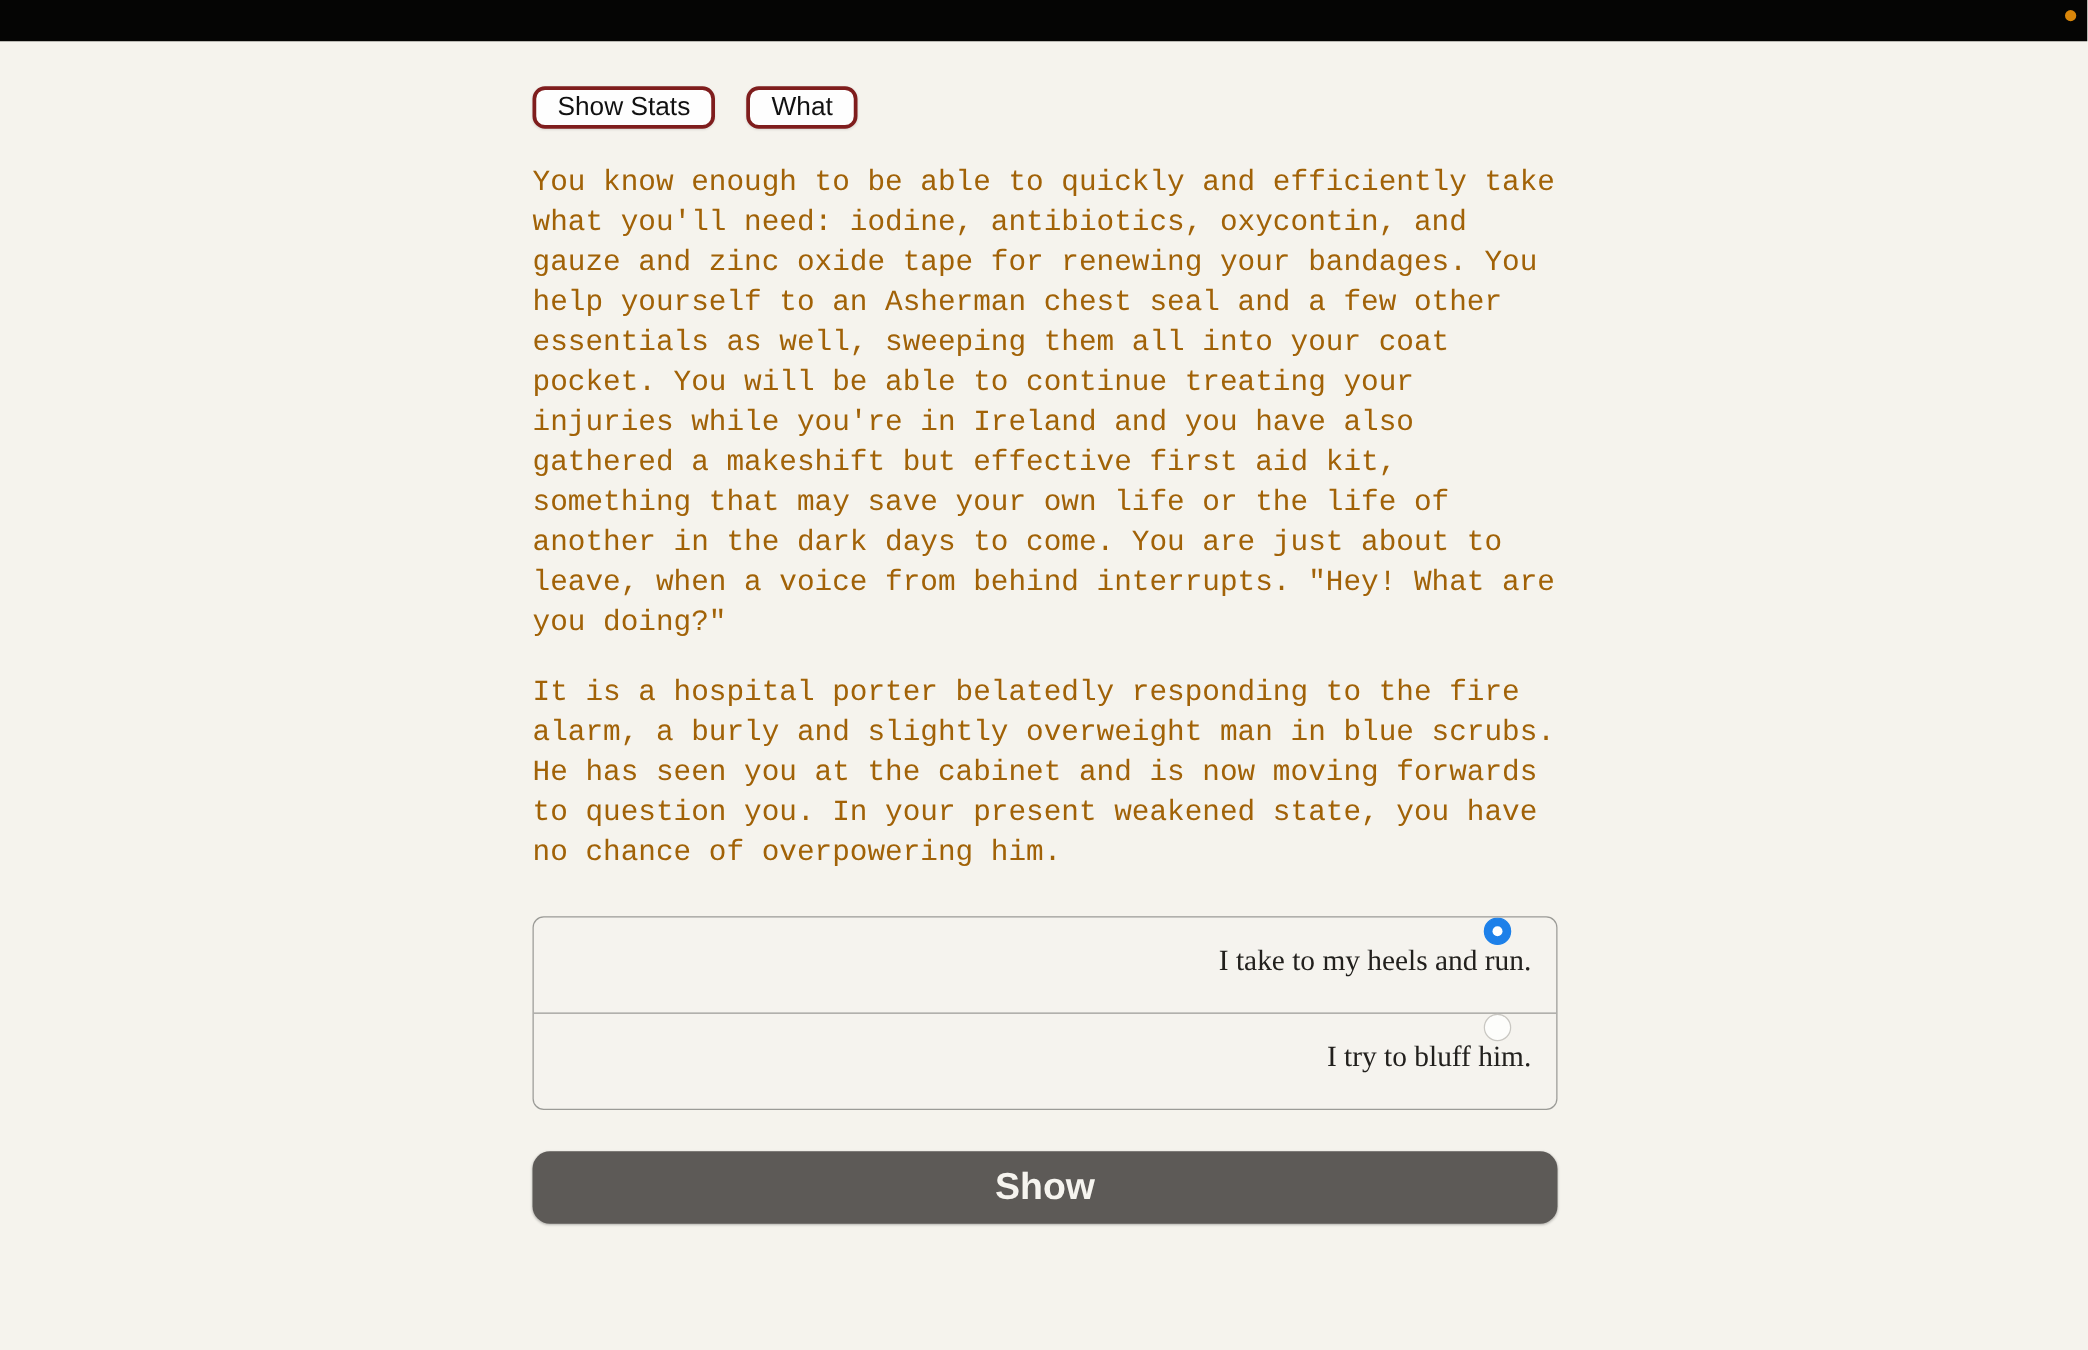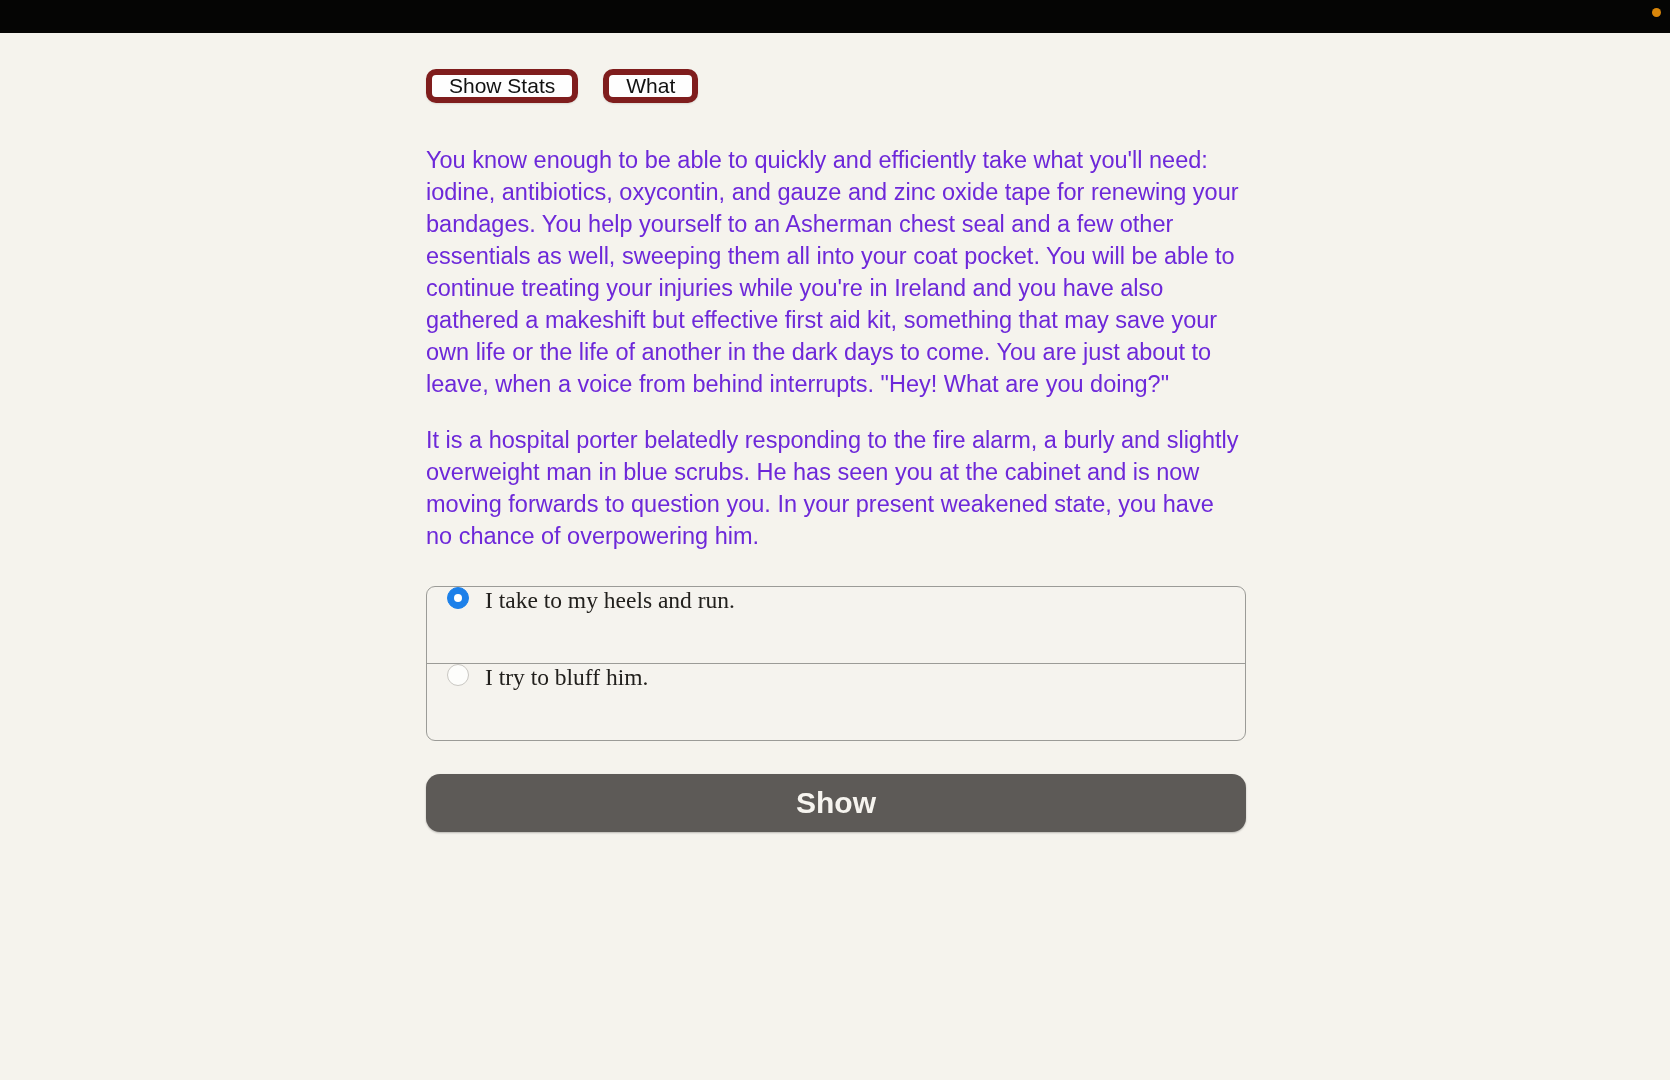--- a/index.html
+++ b/index.html
@@ -43,55 +43,56 @@
     gap: 25px;
     margin-top: 36px;
   }
   .tool-btn {
     display: inline-flex;
     align-items: center;
     justify-content: center;
     height: 34px;
     padding: 0 17px;
     background: #fefefe;
-    border: 6px solid #7f1d1d;
+    border: 3px solid #7f1d1d;
     border-radius: 10px;
     box-shadow: 0 1px 2px rgba(0,0,0,0.10);
     font-size: 21px;
     color: #111111;
     cursor: pointer;
     white-space: nowrap;
   }
 
   
   .story {
-    margin-top: 41px;
-    font-family: Liberation Sans, sans-serif;
+    margin-top: 28px;
+    font-family: Liberation Mono, monospace;
     font-size: 23.5px;
     line-height: 32px;
-    color: #6d28d9;
+    color: #a16207;
   }
   .story p {
     margin: 0 0 24px 0;
   }
 
   
   .choices-box {
     margin-top: 34px;
     border: 1px solid #9b9b97;
     border-radius: 9px;
     background: #f5f3ee;
     overflow: hidden;
   }
   .choice-row {
     display: flex;
-    align-items: flex-start;
+    align-items: flex-end;
     height: 76px;
     padding: 0 20px;
     cursor: pointer;
+    flex-direction: column;
   }
   .choice-row + .choice-row {
     border-top: 1px solid #9b9b97;
   }
   .radio {
     flex: 0 0 auto;
     width: 22px;
     height: 22px;
     margin-right: 16px;
     border-radius: 50%;

